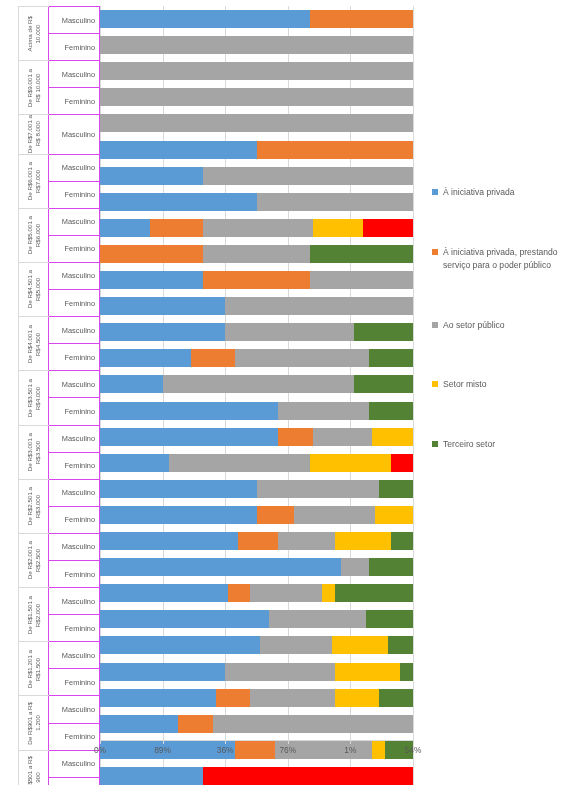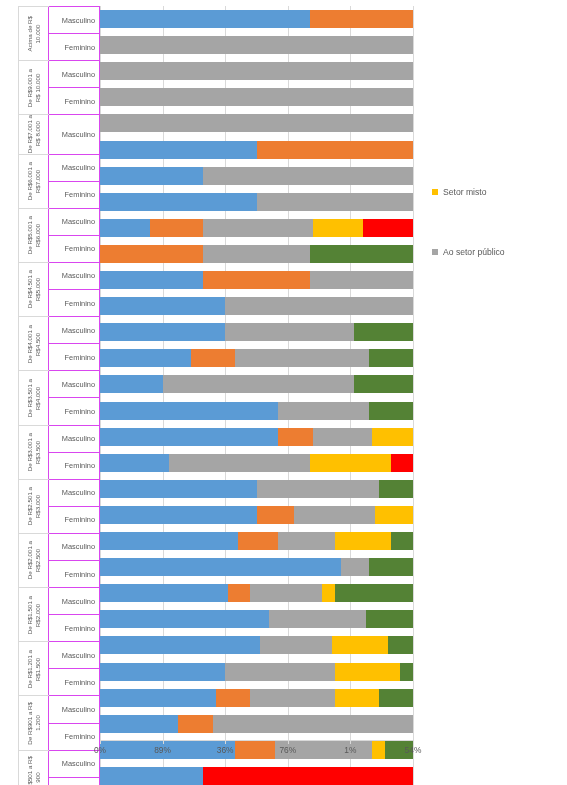--- a/index.html
+++ b/index.html
@@ -443,22 +443,34 @@
       <div class="xtick" style="left: 187.8px;"></div>
       <div class="xlab" style="left: 187.8px;">76%</div>
       <div class="xtick" style="left: 250.4px;"></div>
       <div class="xlab" style="left: 250.4px;">1%</div>
       <div class="xtick" style="left: 313px;"></div>
       <div class="xlab" style="left: 313px;">54%</div>
     </div>
 
   <div class="legend" id="legend">
       <div class="legend-item">
-        <span class="legend-swatch" style="background: rgb(255, 192, 0);"></span>
-        <span class="legend-label">Setor misto</span>
+        <span class="legend-swatch" style="background: rgb(91, 155, 213);"></span>
+        <span class="legend-label">À iniciativa privada</span>
+      </div>
+      <div class="legend-item">
+        <span class="legend-swatch" style="background: rgb(237, 125, 49);"></span>
+        <span class="legend-label">À iniciativa privada, prestando serviço para o poder público</span>
       </div>
       <div class="legend-item">
         <span class="legend-swatch" style="background: rgb(165, 165, 165);"></span>
         <span class="legend-label">Ao setor público</span>
       </div>
+      <div class="legend-item">
+        <span class="legend-swatch" style="background: rgb(255, 192, 0);"></span>
+        <span class="legend-label">Setor misto</span>
+      </div>
+      <div class="legend-item">
+        <span class="legend-swatch" style="background: rgb(84, 130, 53);"></span>
+        <span class="legend-label">Terceiro setor</span>
+      </div>
     </div>
 
 </div>
 
 </body></html>

